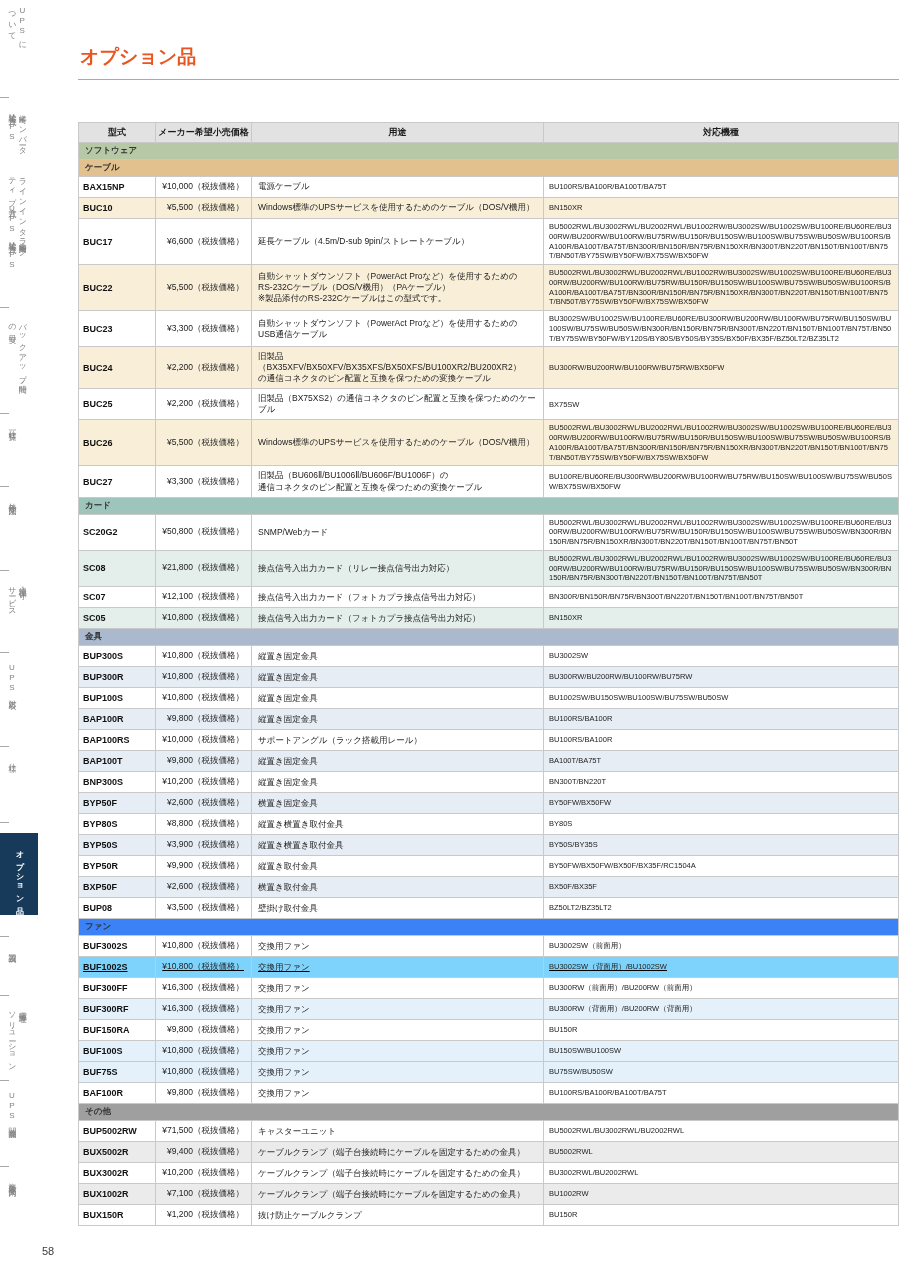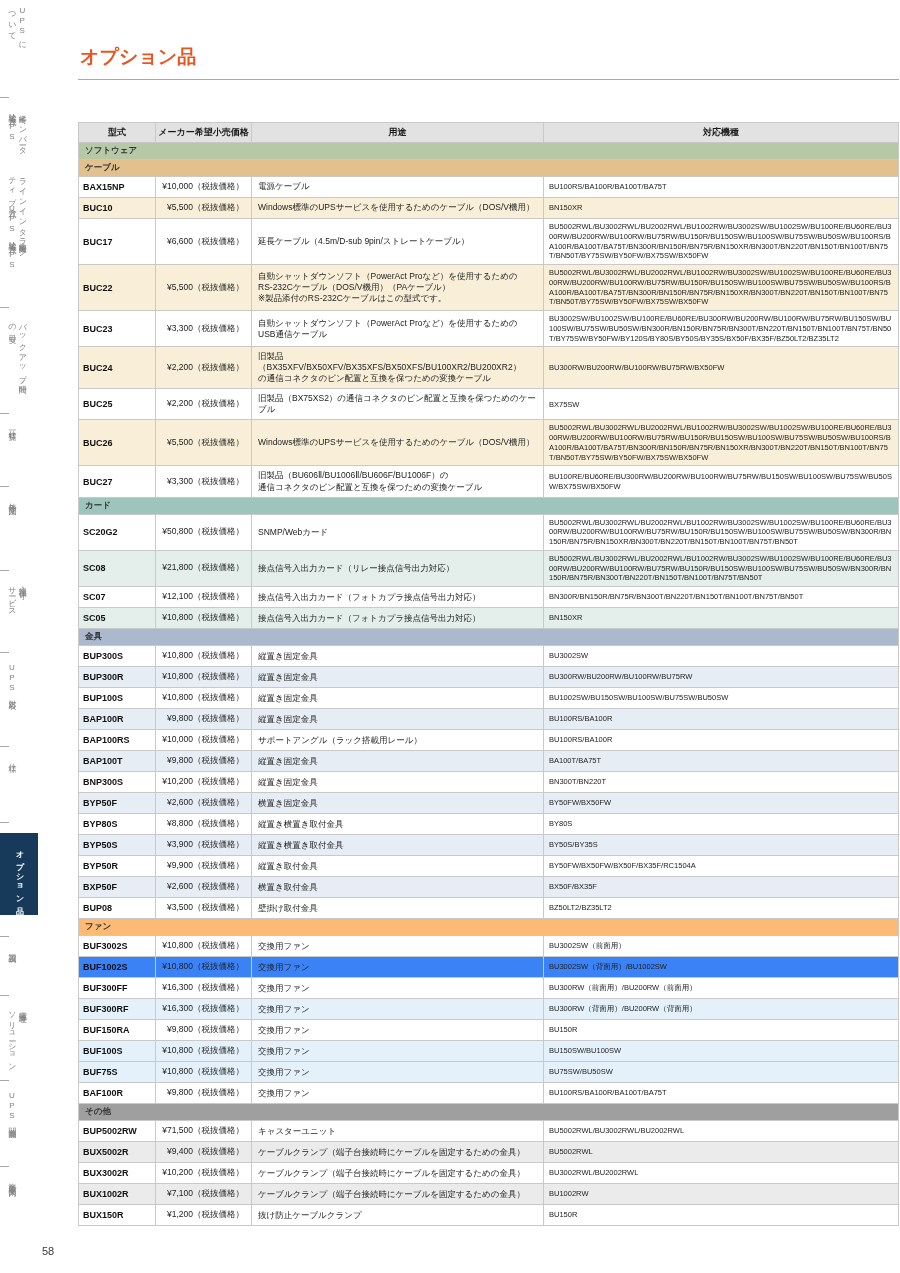--- a/index.html
+++ b/index.html
@@ -275,29 +275,29 @@
             <td class="use">横置き取付金具</td>
             <td class="compat">BX50F/BX35F</td>
           </tr>
           <tr>
             <td class="model">BUP08</td>
             <td class="price">¥3,500（税抜価格）</td>
             <td class="use">壁掛け取付金具</td>
             <td class="compat">BZ50LT2/BZ35LT2</td>
           </tr>
           <tr>
-            <td colspan="4" class="section-cell" style="background: #fdba74; margin-top: 20px;">ファン</td>
+            <td colspan="4" class="section-cell" style="background: #3b82f6; margin-top: 20px;">ファン</td>
           </tr>
           <tr>
             <td class="model">BUF3002S</td>
             <td class="price">¥10,800（税抜価格）</td>
             <td class="use">交換用ファン</td>
             <td class="compat">BU3002SW（前面用）</td>
           </tr>
-          <tr style="background: #3b82f6;">
+          <tr style="background: #7dd3fc; text-decoration: underline;">
             <td class="model">BUF1002S</td>
             <td class="price">¥10,800（税抜価格）</td>
             <td class="use">交換用ファン</td>
             <td class="compat">BU3002SW（背面用）/BU1002SW</td>
           </tr>
           <tr>
             <td class="model">BUF300FF</td>
             <td class="price">¥16,300（税抜価格）</td>
             <td class="use">交換用ファン</td>
             <td class="compat">BU300RW（前面用）/BU200RW（前面用）</td>

